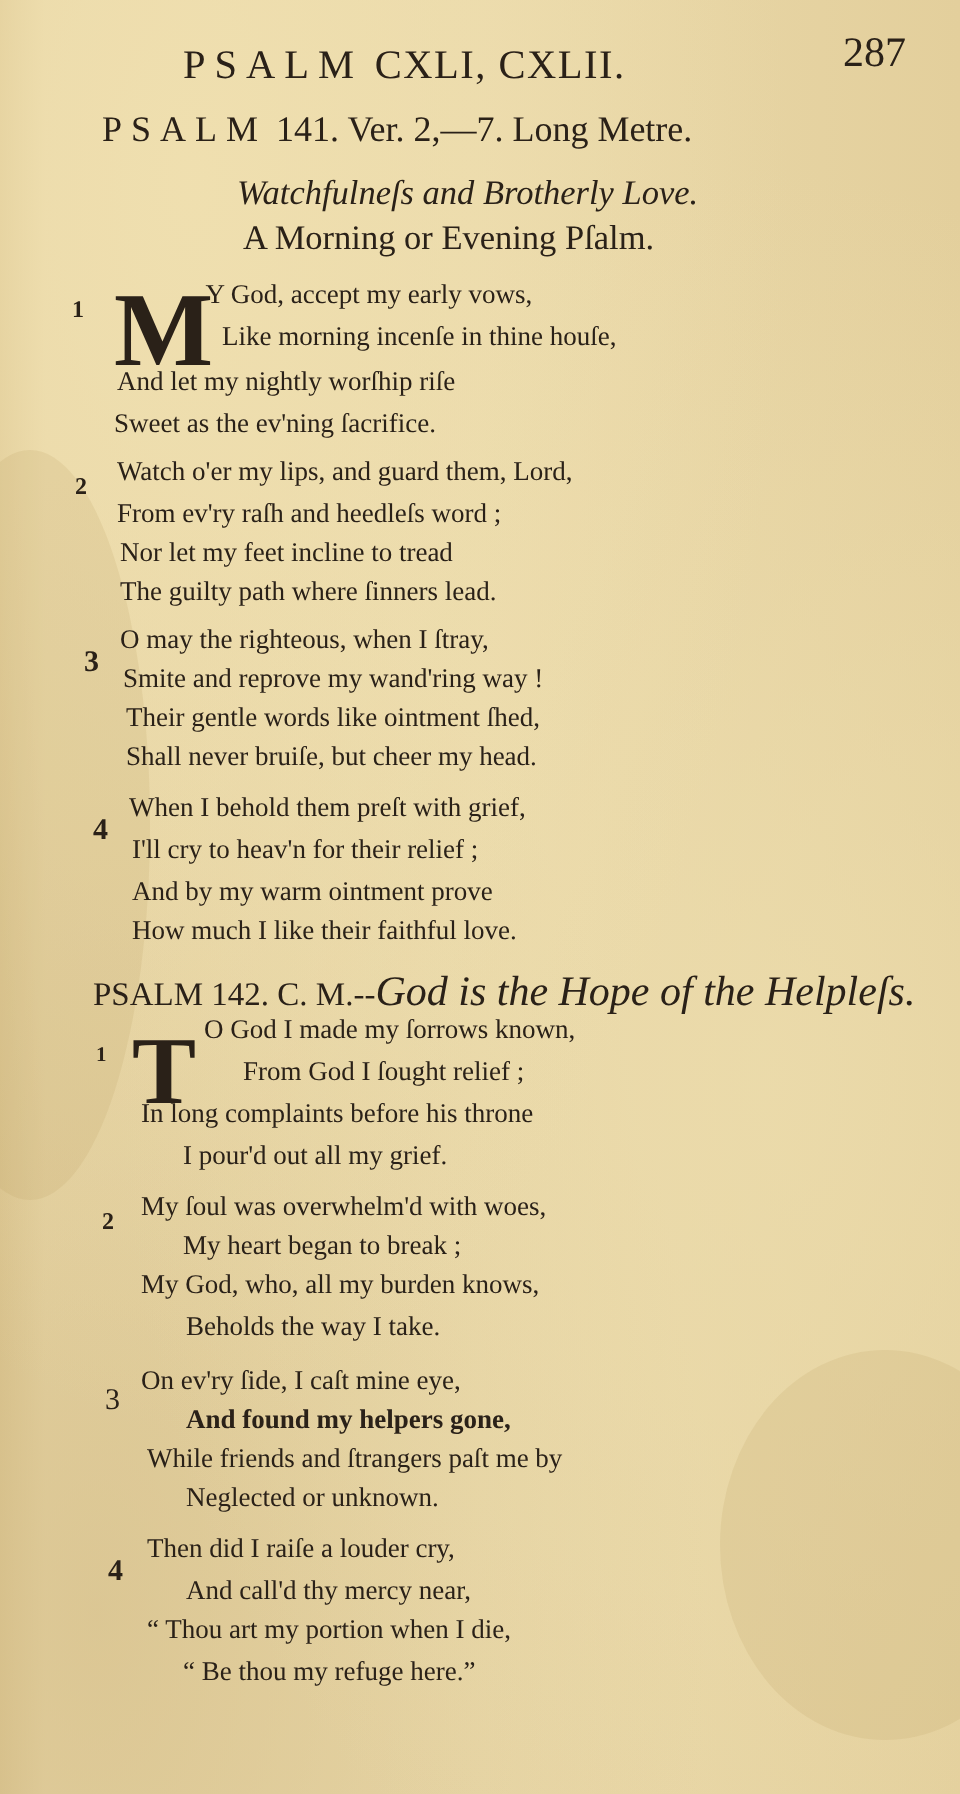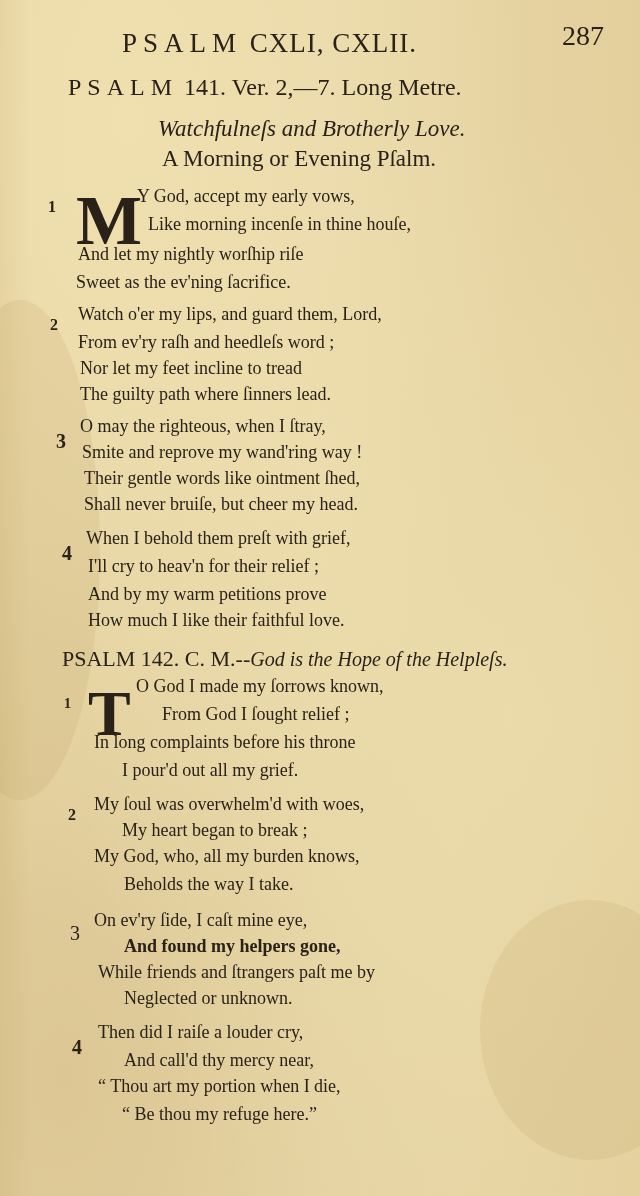--- a/index.html
+++ b/index.html
@@ -23,21 +23,21 @@
     .running-head .sp { letter-spacing: 6px; }
     .page-number { left: 562px; top: 20px; font-size: 28px; }
     .title141 { left: 68px; top: 74px; font-size: 24px; }
     .title141 .sp { letter-spacing: 6px; }
     .subtitle141 { left: 158px; top: 116px; font-size: 23px; font-style: italic; }
     .subtitle2-141 { left: 162px; top: 146px; font-size: 23px; }
     .line { font-size: 18px; }
     .vnum { font-size: 16px; font-weight: bold; }
     .dropcap { font-size: 70px; line-height: 1; font-weight: bold; }
     .title142 { left: 62px; top: 646px; font-size: 22px; }
-    .title142 .it { font-style: italic; font-size: 20px; }
+    .title142 .it { font-style: italic; font-size: 28px; }
     .stain {
       position: absolute; border-radius: 50%;
       background: rgba(190,160,100,0.18); pointer-events: none;
     }
   </style>
 </head>
 <body>
 
 <div class="page">
   <div class="stain" style="left:-60px;top:300px;width:160px;height:500px;"></div>
@@ -71,21 +71,21 @@
 
   <div class="abs vnum" style="left:56px;top:430px;font-size:20px;">3</div>
   <div class="abs line" style="left:80px;top:416px;">O may the righteous, when I ſtray,</div>
   <div class="abs line" style="left:82px;top:442px;">Smite and reprove my wand'ring way !</div>
   <div class="abs line" style="left:84px;top:468px;">Their gentle words like ointment ſhed,</div>
   <div class="abs line" style="left:84px;top:494px;">Shall never bruiſe, but cheer my head.</div>
 
   <div class="abs vnum" style="left:62px;top:542px;font-size:20px;">4</div>
   <div class="abs line" style="left:86px;top:528px;">When I behold them preſt with grief,</div>
   <div class="abs line" style="left:88px;top:556px;">I'll cry to heav'n for their relief ;</div>
-  <div class="abs line" style="left:88px;top:584px;">And by my warm petitions prove</div>
+  <div class="abs line" style="left:88px;top:584px;">And by my warm ointment prove</div>
   <div class="abs line" style="left:88px;top:610px;">How much I like their faithful love.</div>
 
   <div class="abs title142">
     <span>PSALM 142. C. M.--</span><span class="it">God is the Hope of the Helpleſs.</span>
   </div>
 
   <div class="abs vnum" style="left:64px;top:696px;font-size:14px;">1</div>
   <div class="abs dropcap" style="left:88px;top:682px;font-size:64px;">T</div>
   <div class="abs line" style="left:136px;top:676px;">O God I made my ſorrows known,</div>
   <div class="abs line" style="left:162px;top:704px;">From God I ſought relief ;</div>

